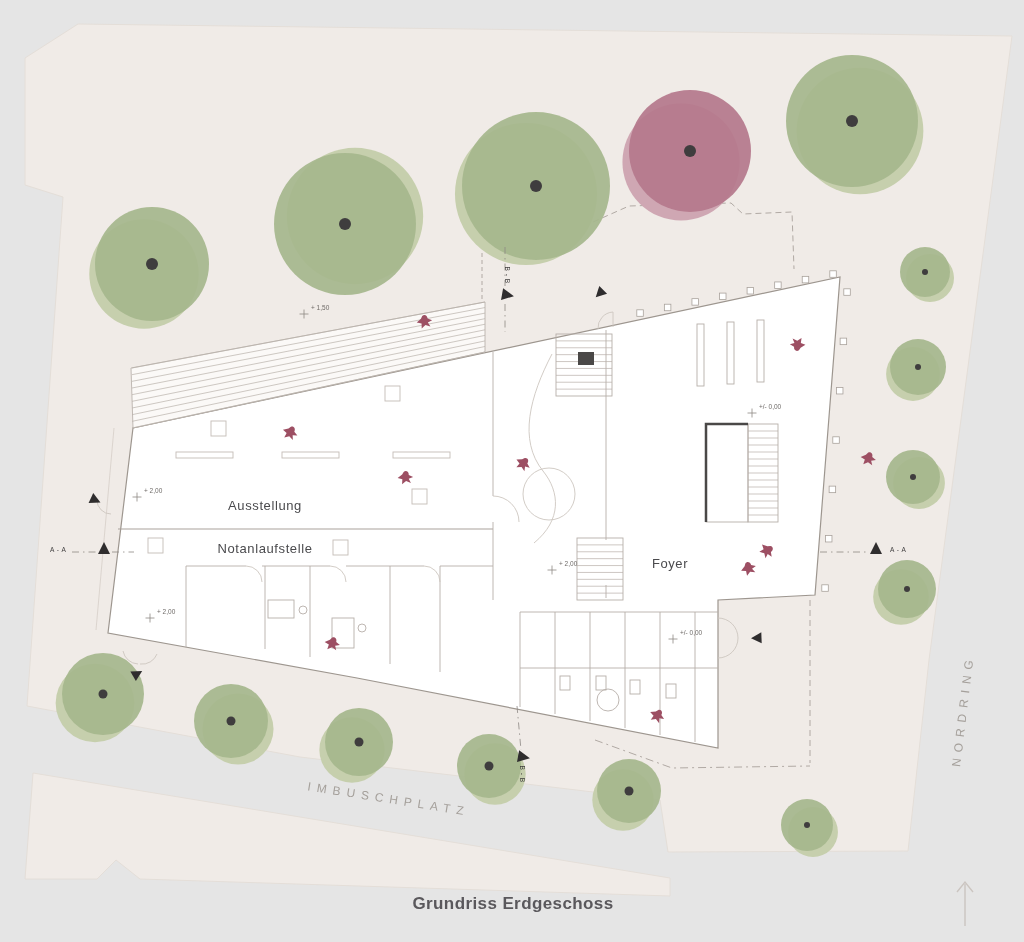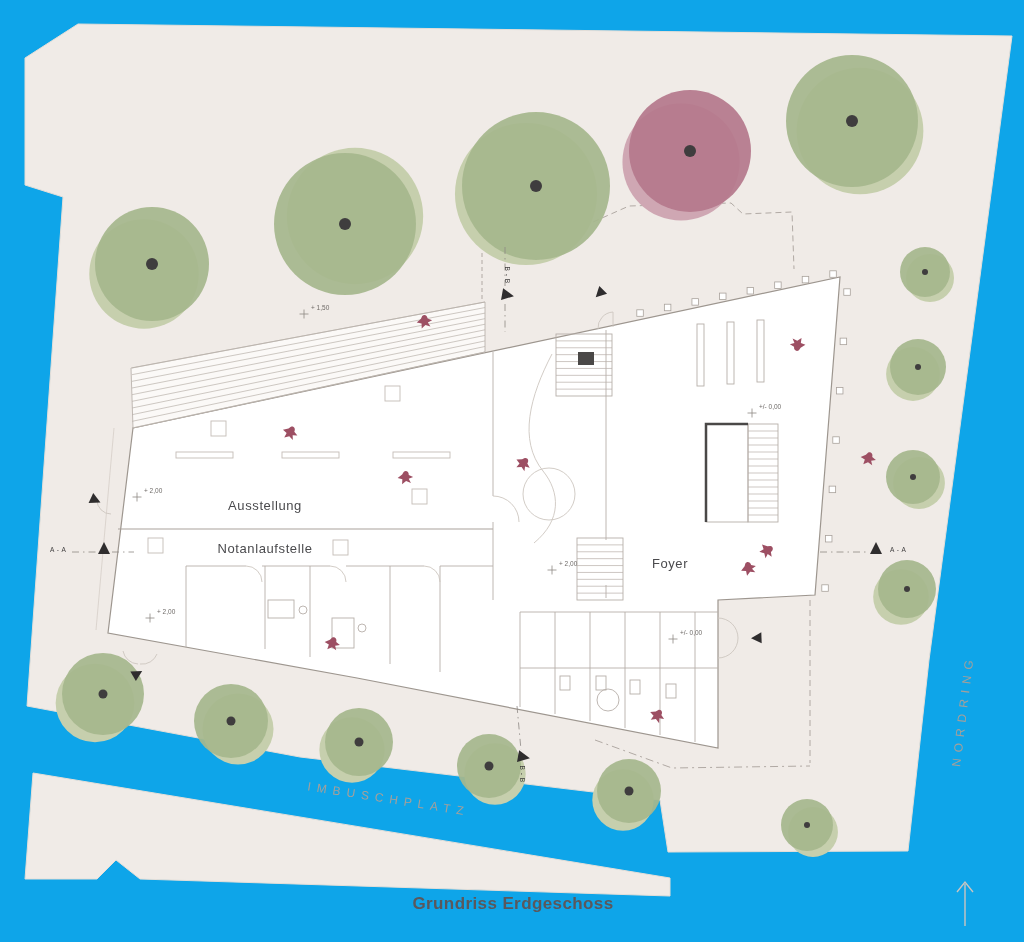--- a/index.html
+++ b/index.html
@@ -1,16 +1,16 @@
 <!DOCTYPE html>
 <html><head>
 <meta charset="utf-8">
 <style>
   html,body{margin:0;padding:0;background:#ffffff;}
-  .stage{position:relative;width:1024px;height:942px;background:#0ea5e9;overflow:hidden;
+  .stage{position:relative;width:1024px;height:942px;background:#e5e5e5;overflow:hidden;
          font-family:"Liberation Sans", sans-serif;}
   svg text{font-family:"Liberation Sans", sans-serif;}
   .room-label{font-size:13px;fill:#4a4a4d;letter-spacing:.6px;}
   .street-label{font-size:12px;fill:#a5a09b;letter-spacing:6px;}
   .title-label{font-size:17px;font-weight:bold;fill:#5a585c;letter-spacing:.4px;}
   .elev-label{font-size:6.5px;fill:#6f6b68;}
   .sect-label{font-size:6.5px;fill:#3e3c3d;letter-spacing:.5px;}
 </style>
 </head>
 <body>

